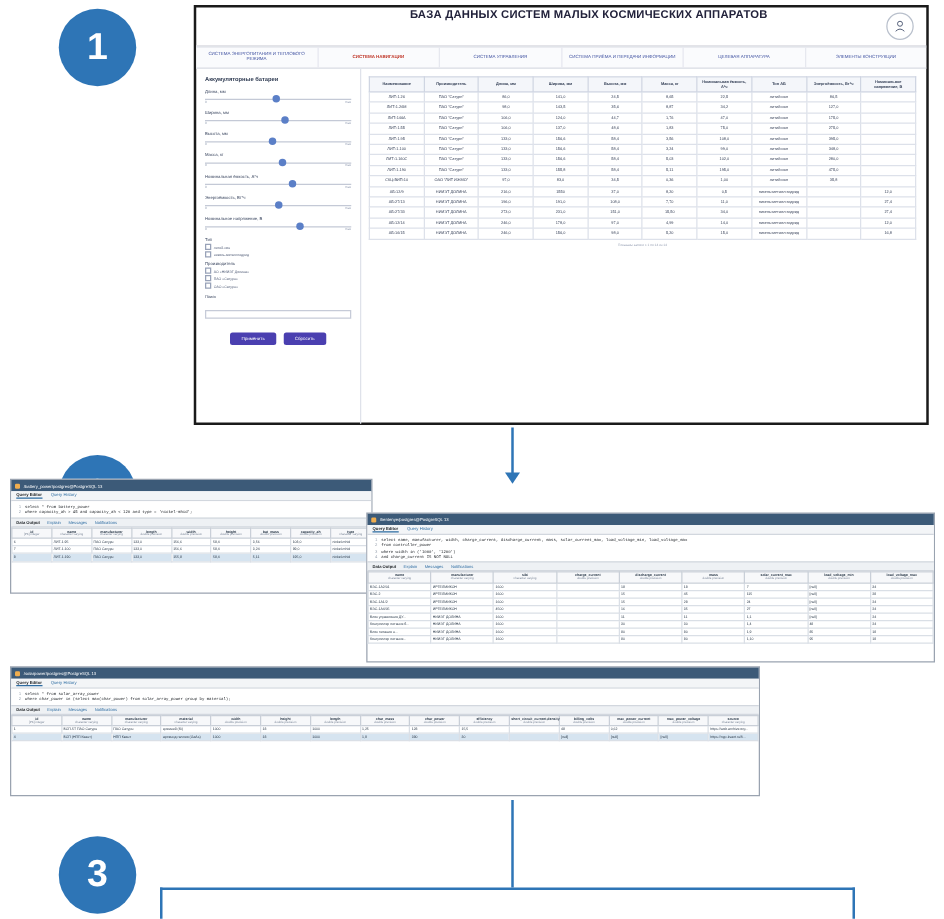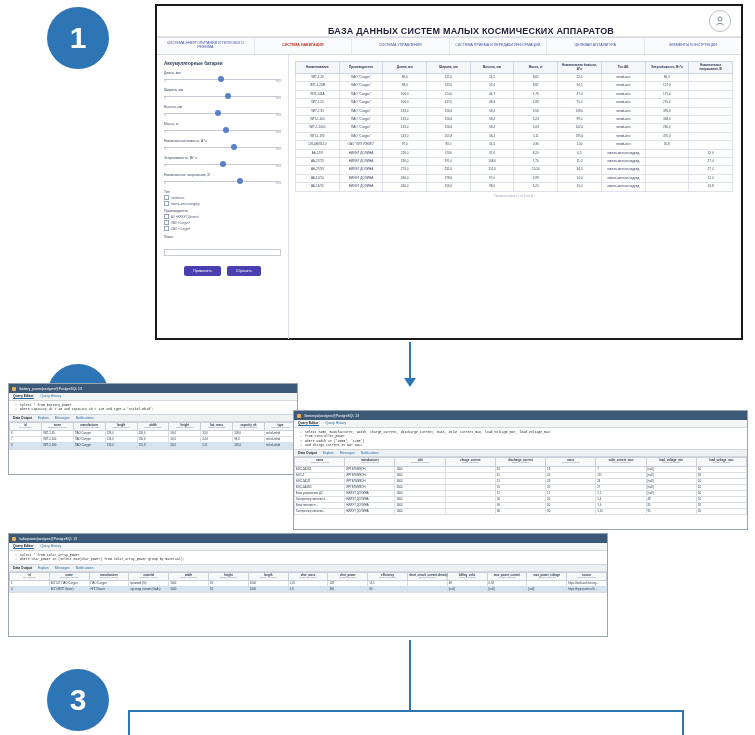--- a/index.html
+++ b/index.html
@@ -18,21 +18,21 @@
   
   .conn{position:absolute;background:#2e75b6;}
   .arrow-down{position:absolute;width:0;height:0;border-left:6px solid transparent;border-right:6px solid transparent;border-top:9px solid #2e75b6;}
 
   
   #win1{
     position:absolute;left:155px;top:4px;width:588px;height:336px;
     background:#ffffff;border:2px solid #1a1a1a;box-sizing:border-box;
   }
   #win1 .titlebar{
-    height:30px;display:flex;align-items:flex-end;justify-content:center;position:relative;
+    height:30px;display:flex;align-items:flex-start;justify-content:center;position:relative;
     border-bottom:1px solid #e3e3e8;
     padding-left:44px;
   }
   #win1 .apptitle{font-size:9px;font-weight:bold;color:#22223b;letter-spacing:.2px;}
   #win1 .avatar{
     position:absolute;right:10px;top:4px;width:20px;height:20px;border-radius:50%;
     border:1px solid #b9c0cc;display:flex;align-items:center;justify-content:center;font-size:9px;color:#55607a;
   }
   #win1 .navbar{
     display:flex;align-items:stretch;border-top:1px solid #d9dce4;border-bottom:1px solid #d9dce4;

